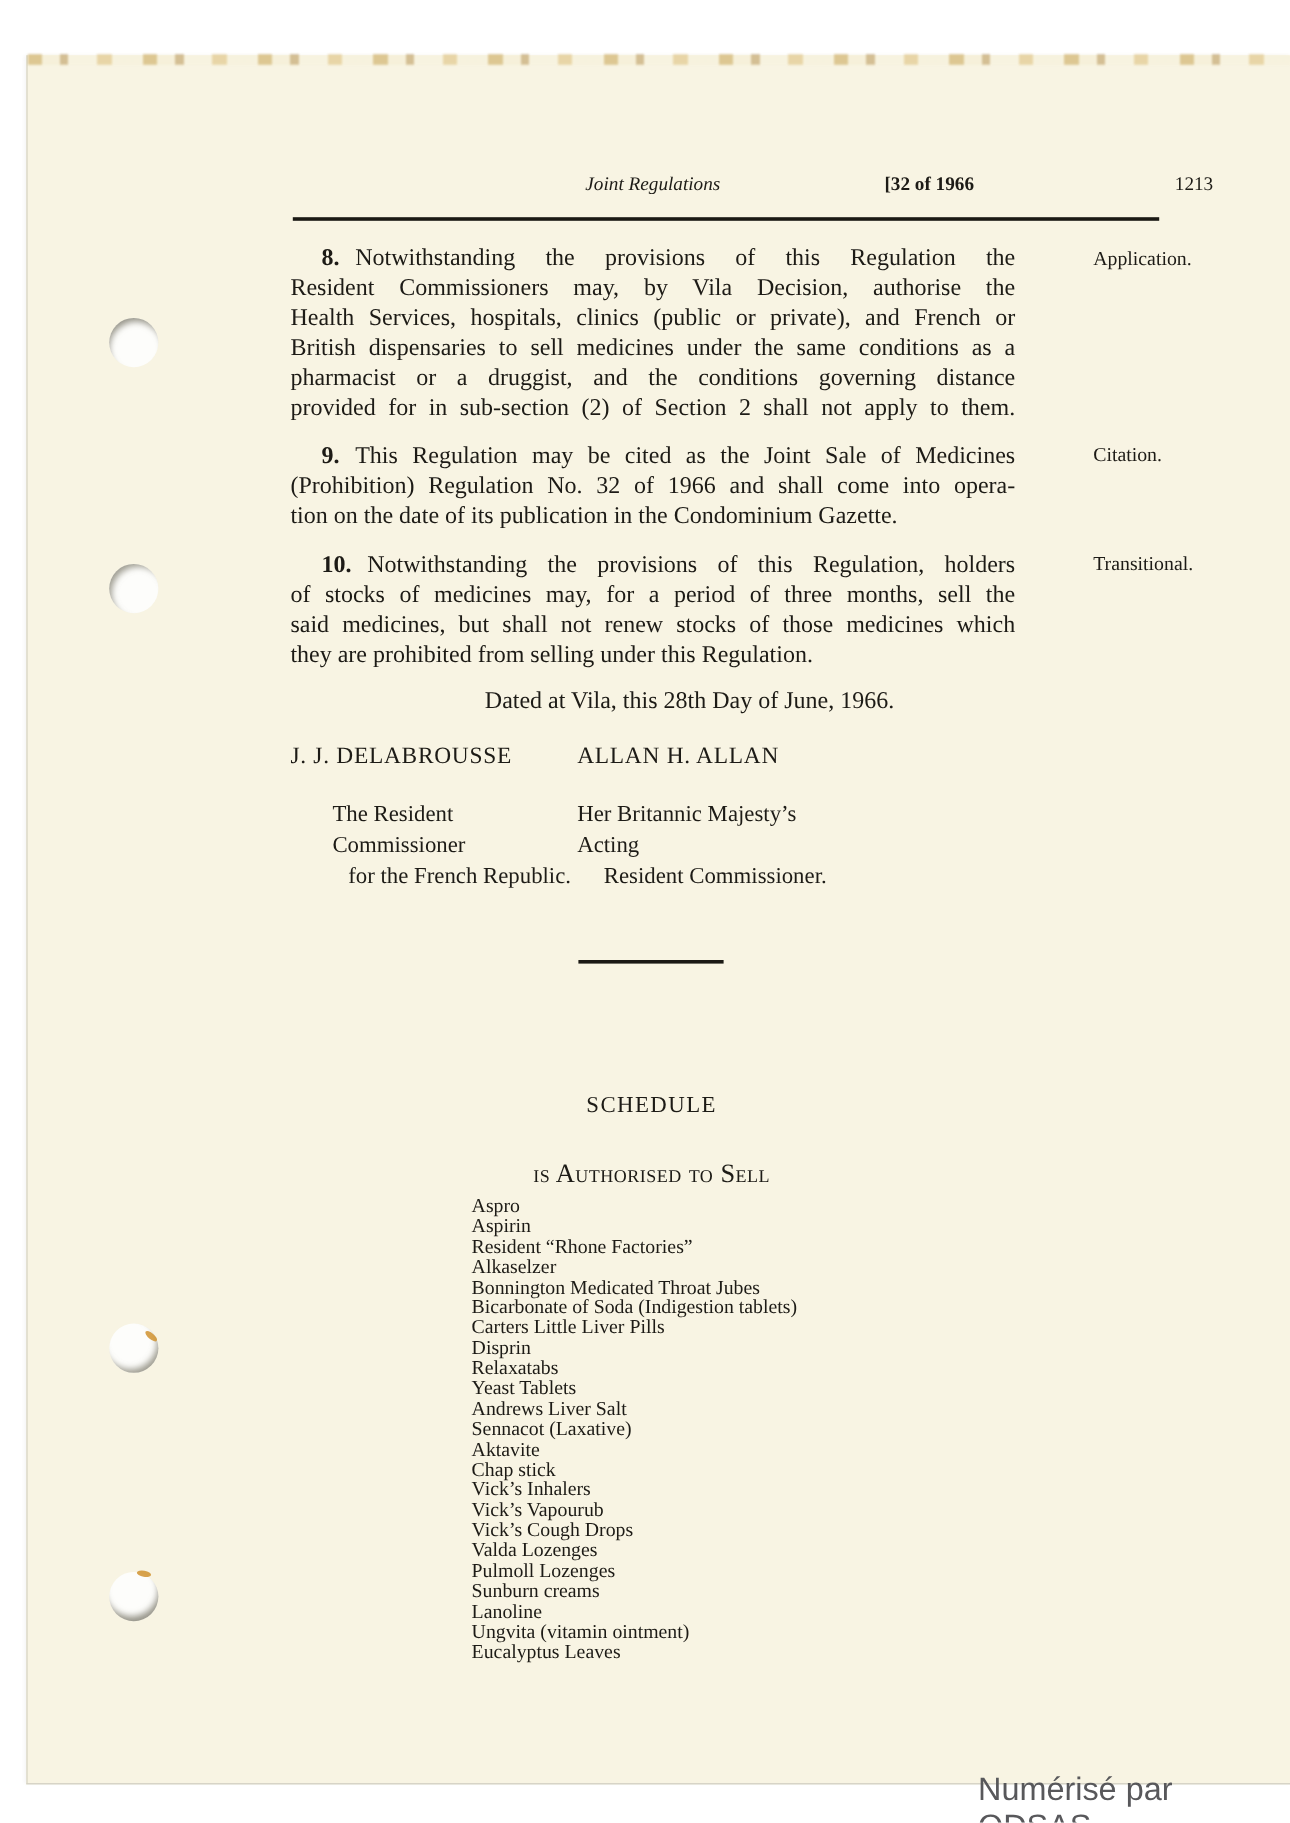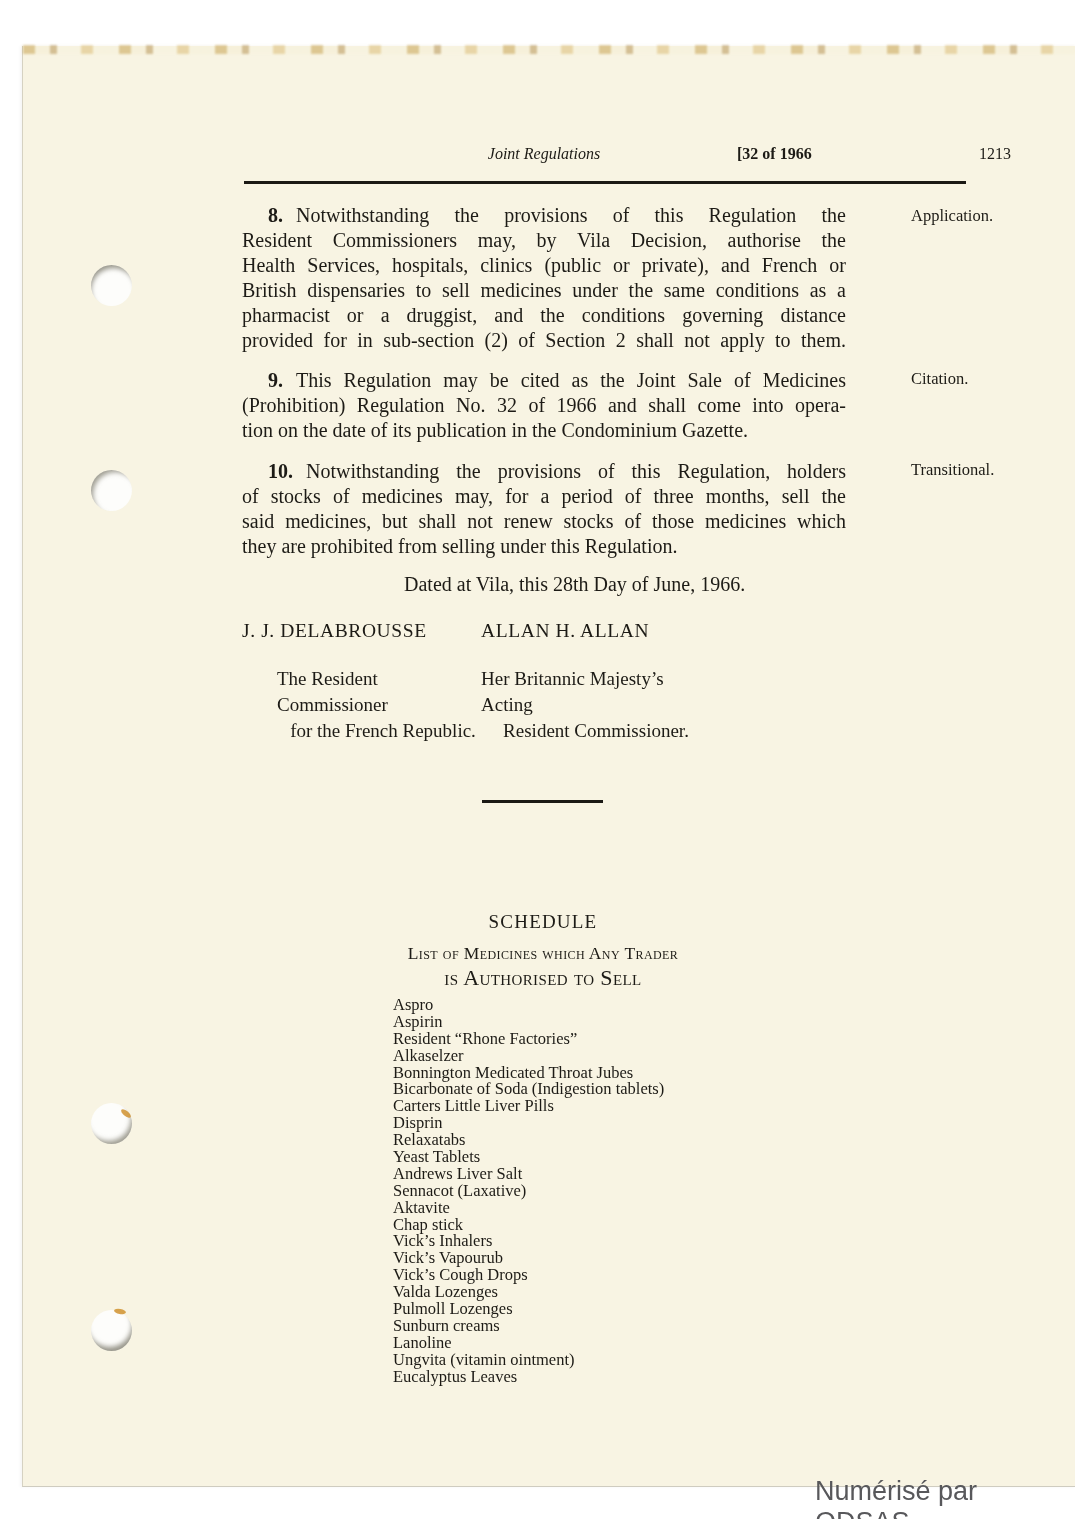--- a/index.html
+++ b/index.html
@@ -112,21 +112,20 @@
     <div class="l2">for the French Republic.</div>
   </div>
   <div class="sig-title s2">
     <div class="l1">Her Britannic Majesty’s Acting</div>
     <div class="l2">Resident Commissioner.</div>
   </div>
 
   <div class="divider"></div>
 
   <div class="sched-head sched-title">SCHEDULE</div>
-  <div class="sched-head sched-sub1">List of Medicines which Any Trader</div>
   <div class="sched-head sched-sub2">is Authorised to Sell</div>
 
   <div class="medlist">
     <div class="item">Aspro</div>
     <div class="item">Aspirin</div>
     <div class="item">Resident “Rhone Factories”</div>
     <div class="item">Alkaselzer</div>
     <div class="item">Bonnington Medicated Throat Jubes</div>
     <div class="item">Bicarbonate of Soda (Indigestion tablets)</div>
     <div class="item">Carters Little Liver Pills</div>

